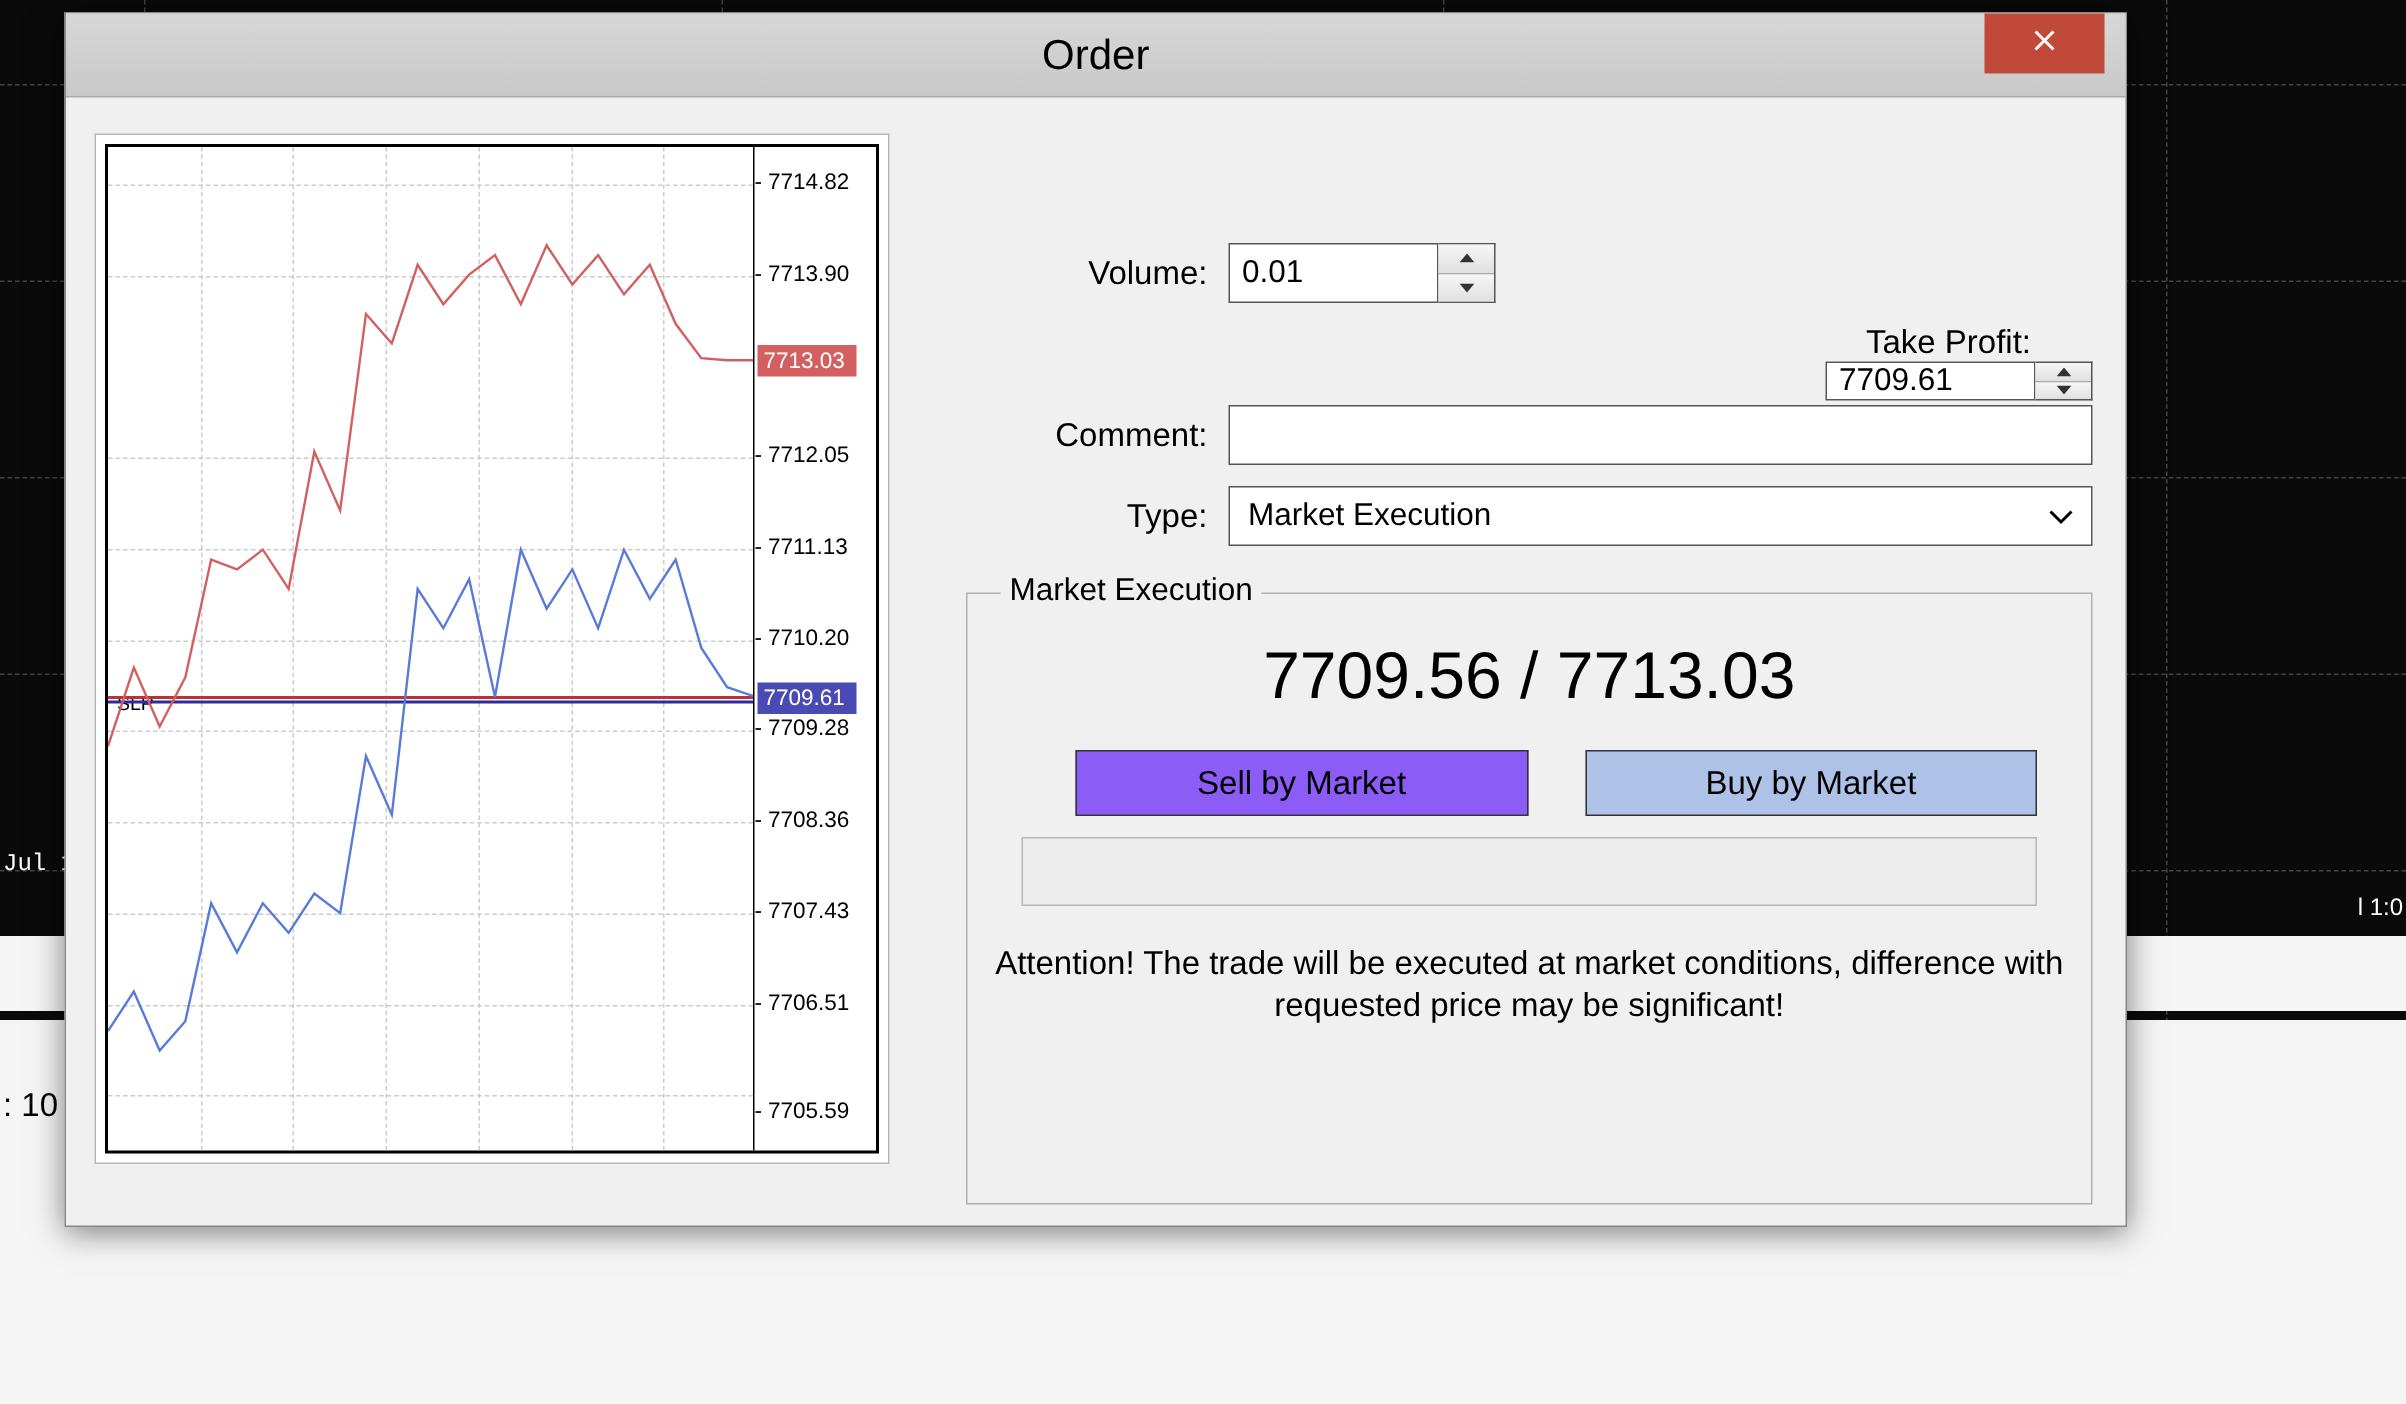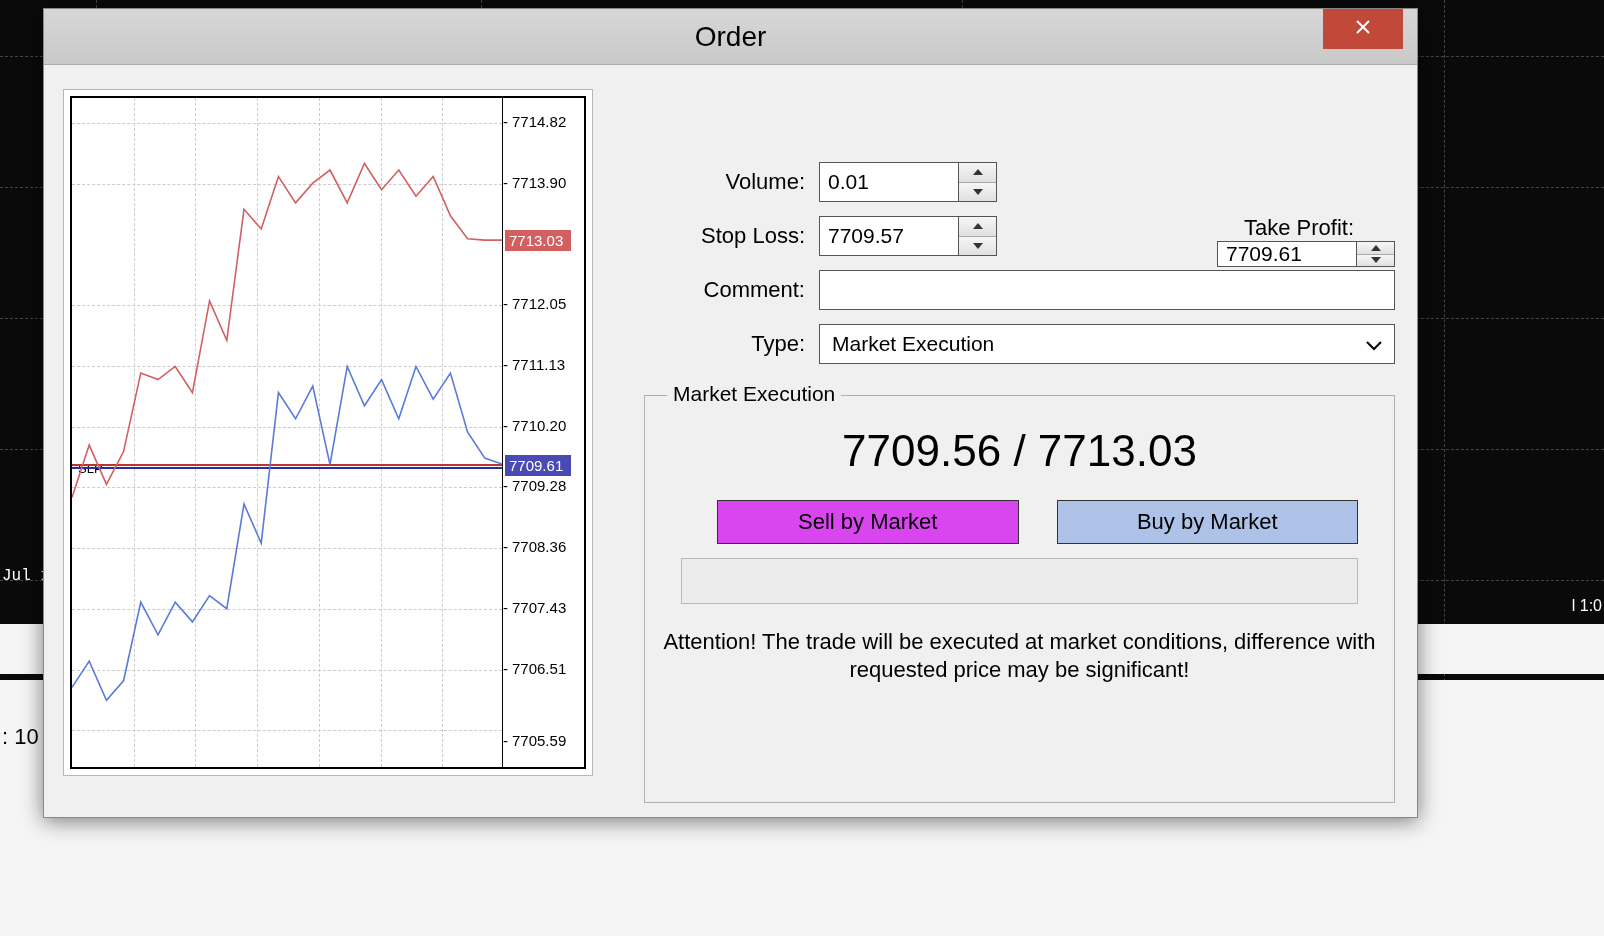--- a/index.html
+++ b/index.html
@@ -233,21 +233,21 @@
     display:flex;
     gap:38px;
   }
   .exec-group .buttons button {
     flex:1;
     height:44px;
     font-size:22px;
     cursor:pointer;
     border:1px solid #333;
   }
-  .btn-sell { background:#d946ef;margin-left:36px; }
+  .btn-sell { background:#8b5cf6;margin-left:36px; }
   .btn-buy { background:#aec2e8; }
   .exec-group .status-box {
     position:absolute;
     top:162px; left:36px; right:36px;
     height:46px;
     border:1px solid #b8b8b8;
     background:#ececec;
   }
   .exec-group .warning {
     position:absolute;
@@ -350,38 +350,20 @@
               </button>
             <button>
                 <svg viewBox="0 0 10 6">
                   <path d="M0 0 L5 6 L10 0 Z" fill="#333"></path>
                 </svg>
               </button>
           </div>
         </div>
       </div>
 
-      <div class="form-row" style="top:126px; left:0;">
-        <div class="label" style="width:210px;">Stop Loss:</div>
-        <div class="spinner">
-          <input value="7709.57" style="">
-          <div class="steps">
-            <button>
-                <svg viewBox="0 0 10 6">
-                  <path d="M0 6 L5 0 L10 6 Z" fill="#333"></path>
-                </svg>
-              </button>
-            <button>
-                <svg viewBox="0 0 10 6">
-                  <path d="M0 0 L5 6 L10 0 Z" fill="#333"></path>
-                </svg>
-              </button>
-          </div>
-        </div>
-      </div>
 
       <div class="form-row" style="top:126px; right:6px;flex-direction:column;">
         <div class="label" style="width:auto;">Take Profit:</div>
         <div class="spinner">
           <input value="7709.61" style="">
           <div class="steps">
             <button>
                 <svg viewBox="0 0 10 6">
                   <path d="M0 6 L5 0 L10 6 Z" fill="#333"></path>
                 </svg>

